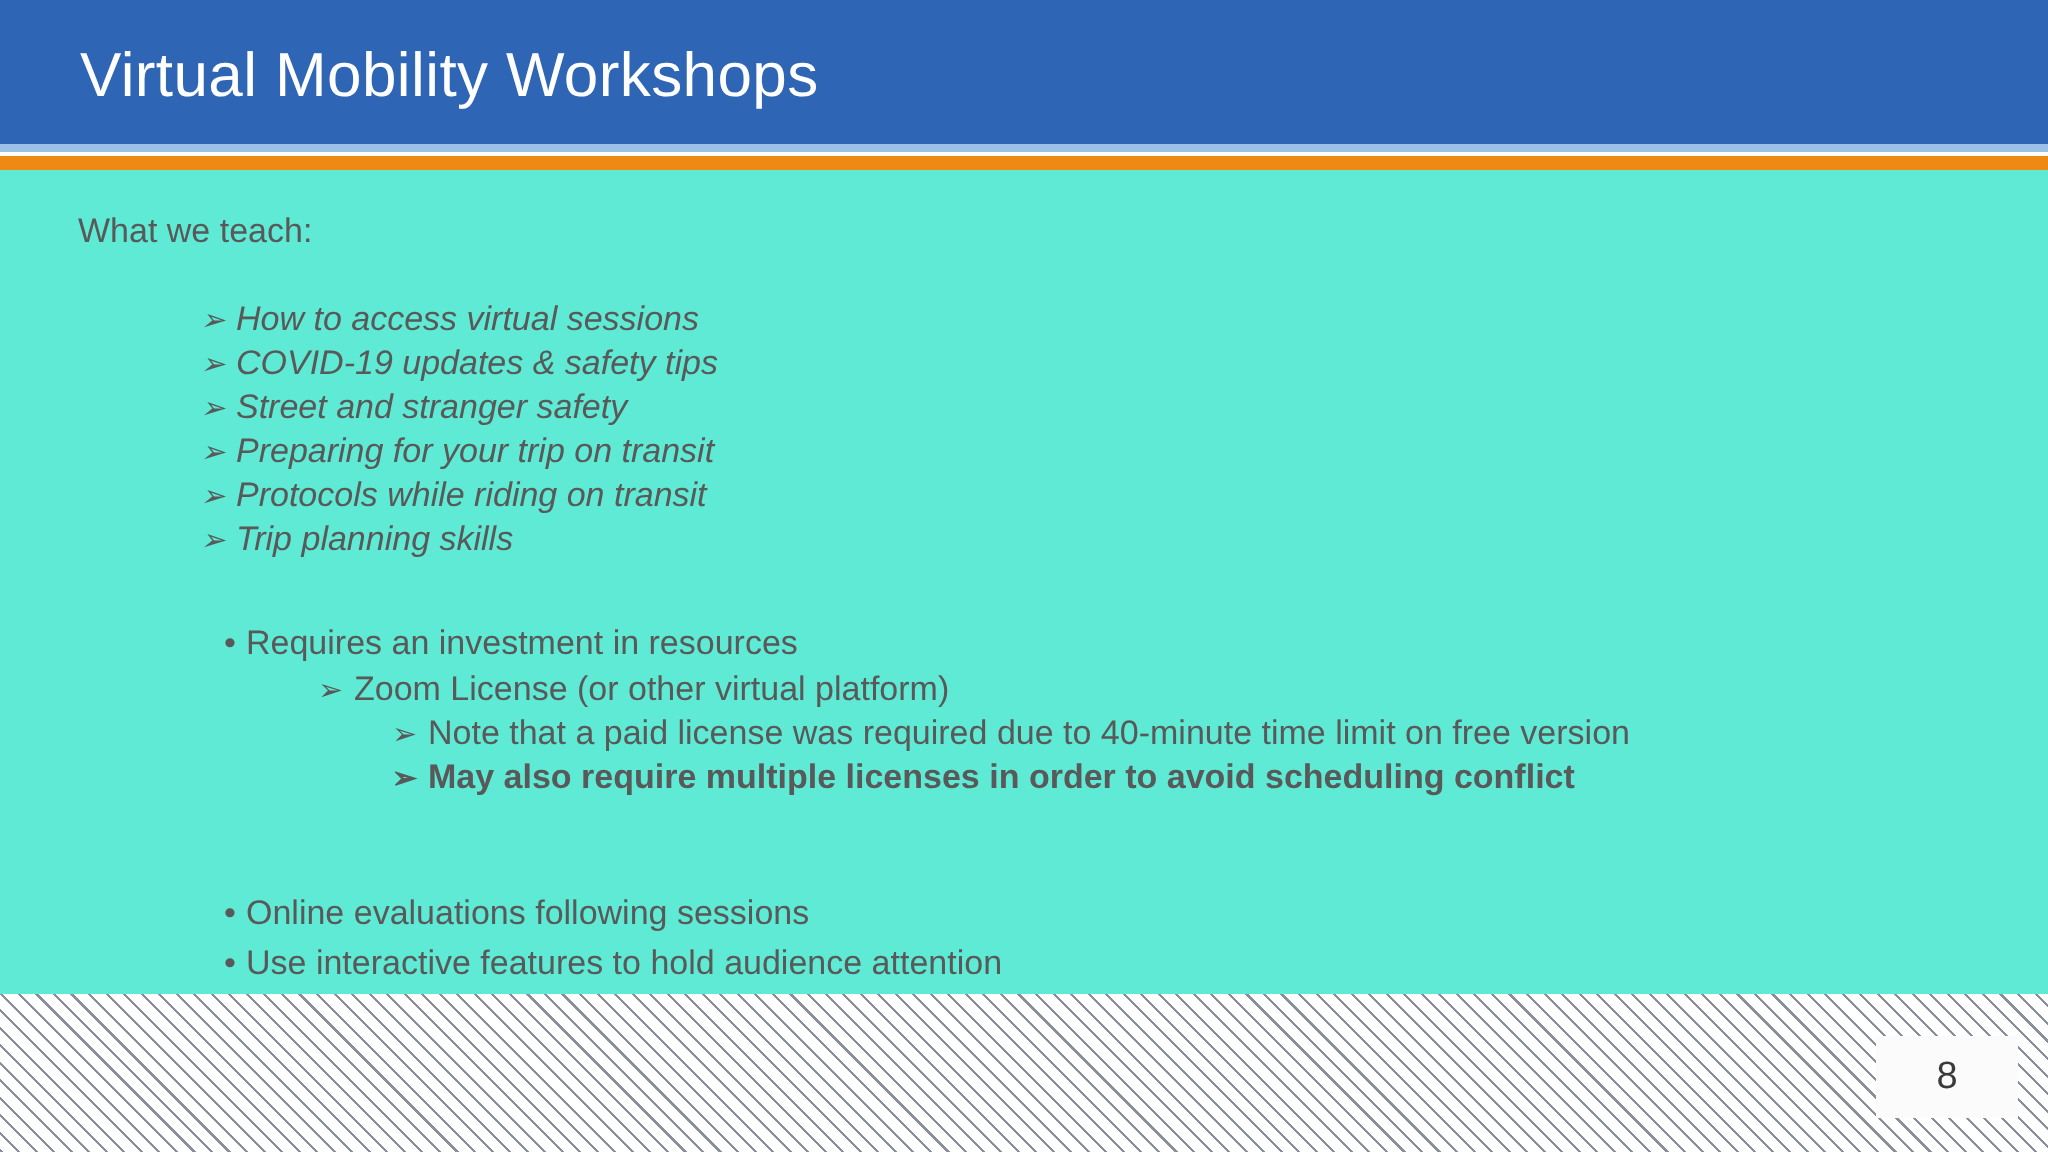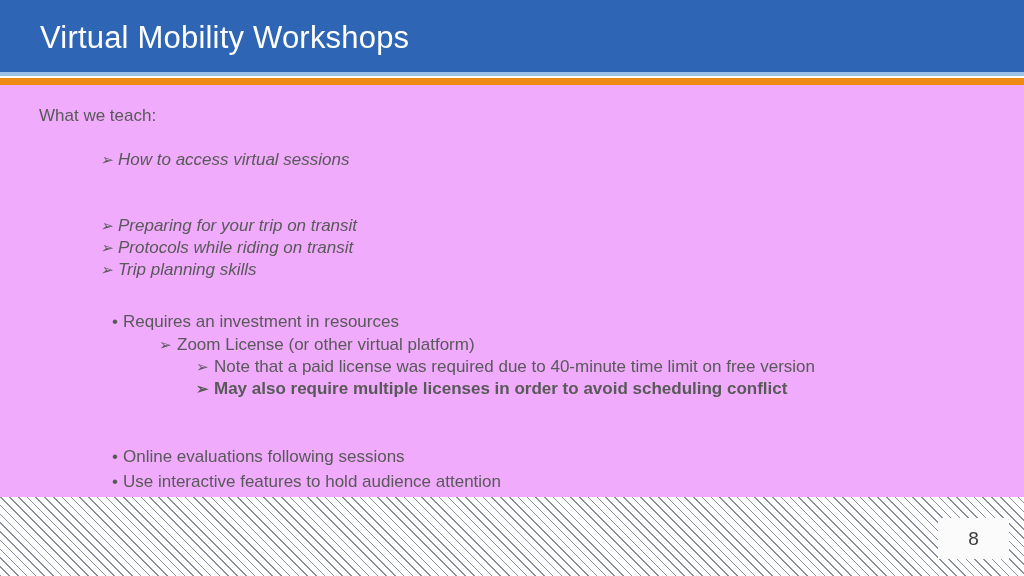--- a/index.html
+++ b/index.html
@@ -59,21 +59,21 @@
     height: 7px;
     background: #EE8A14;
   }
 
   
   .body-area {
     position: absolute;
     left: 0; top: 85px;
     width: 1024px;
     height: 412px;
-    background: #f0abfc;
+    background: #5eead4;
   }
 
   .lead {
     position: absolute;
     left: 39px;
     top: 20px;
     font-size: 17px;
     line-height: 22px;
     color: #595959;
     white-space: nowrap;
@@ -148,20 +148,26 @@
   <div class="header-gap"></div>
   <div class="header-underline-orange"></div>
 
   <div class="body-area">
 
     <div class="lead">What we teach:</div>
 
     <div class="line lvl-arrow1" style="top:64px;">
       <span class="mk arrow-mk">➢</span><span>How to access virtual sessions</span>
     </div>
+    <div class="line lvl-arrow1" style="top:86px;">
+      <span class="mk arrow-mk">➢</span><span>COVID-19 updates &amp; safety tips</span>
+    </div>
+    <div class="line lvl-arrow1" style="top:108px;">
+      <span class="mk arrow-mk">➢</span><span>Street and stranger safety</span>
+    </div>
     <div class="line lvl-arrow1" style="top:130px;">
       <span class="mk arrow-mk">➢</span><span>Preparing for your trip on transit</span>
     </div>
     <div class="line lvl-arrow1" style="top:174px;">
       <span class="mk arrow-mk">➢</span><span>Trip planning skills</span>
     </div>
     <div class="line lvl-arrow1" style="top:152px;">
       <span class="mk arrow-mk">➢</span><span>Protocols while riding on transit</span>
     </div>
 

